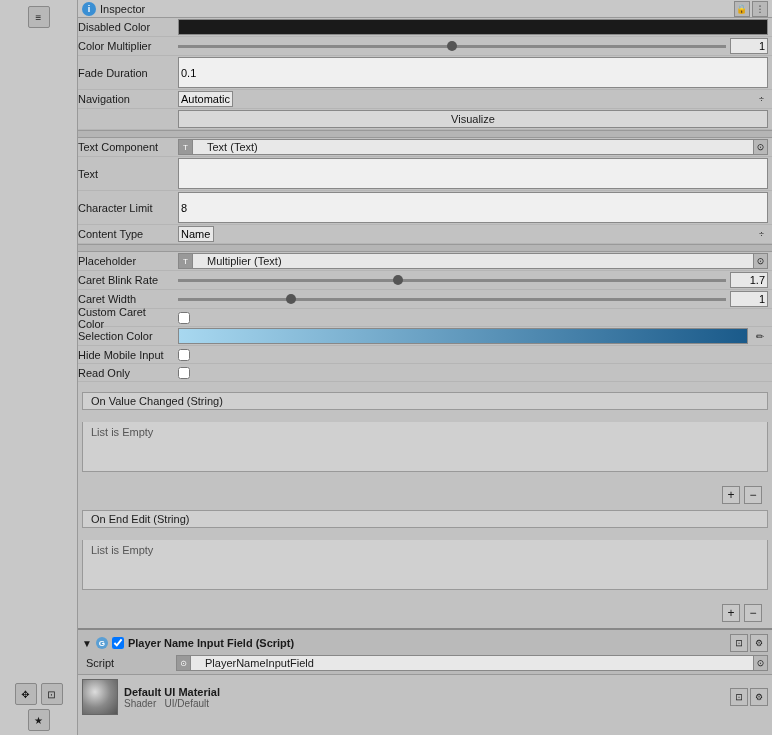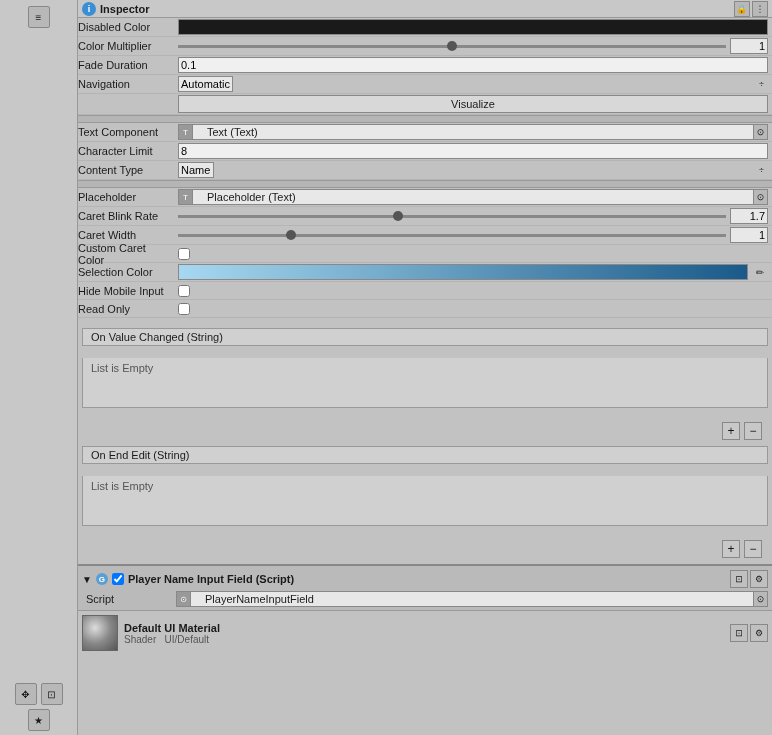--- a/index.html
+++ b/index.html
@@ -93,21 +93,21 @@
       display: flex;
       align-items: center;
       justify-content: center;
       color: white;
       font-size: 9px;
       font-weight: bold;
     }
 
     .inspector-header-title {
       font-size: 11px;
-      font-weight: bold;
+      font-weight: normal;
     }
 
     .inspector-header-spacer { flex: 1; }
 
     .header-btn {
       width: 16px;
       height: 16px;
       background: #b8b8b8;
       border: 1px solid #888;
       display: flex;
@@ -138,21 +138,21 @@
 
     .prop-value {
       flex: 1;
       display: flex;
       align-items: center;
       gap: 4px;
     }
 
     .text-input {
       flex: 1;
-      height: 16px;
+      height: 31px;
       background: #f0f0f0;
       border: 1px solid #888;
       padding: 0 2px;
       font-size: 11px;
       outline: none;
     }
 
     .select-input {
       flex: 1;
       height: 16px;
@@ -546,20 +546,26 @@
       <span class="prop-label">Text Component</span>
       <div class="prop-value">
         <div class="obj-ref">
           <div class="obj-ref-icon">T</div>
           <span class="obj-ref-text">Text (Text)</span>
           <div class="obj-ref-btn">⊙</div>
         </div>
       </div>
     </div>
 
+    <div class="prop-row">
+      <span class="prop-label">Text</span>
+      <div class="prop-value">
+        <input type="text" class="text-input" style="">
+      </div>
+    </div>
 
     <div class="prop-row">
       <span class="prop-label">Character Limit</span>
       <div class="prop-value">
         <input type="text" class="text-input" value="8" style="">
       </div>
     </div>
 
     <div class="prop-row">
       <span class="prop-label">Content Type</span>
@@ -572,21 +578,21 @@
       </div>
     </div>
 
     <div class="section-separator"></div>
 
     <div class="prop-row">
       <span class="prop-label">Placeholder</span>
       <div class="prop-value">
         <div class="obj-ref">
           <div class="obj-ref-icon">T</div>
-          <span class="obj-ref-text">Placeholder (Text)</span>
+          <span class="obj-ref-text">Multiplier (Text)</span>
           <div class="obj-ref-btn">⊙</div>
         </div>
       </div>
     </div>
 
     <div class="prop-row">
       <span class="prop-label">Caret Blink Rate</span>
       <div class="prop-value">
         <div class="slider-container">
           <input type="range" class="slider" min="0" max="5" value="2" style="">

